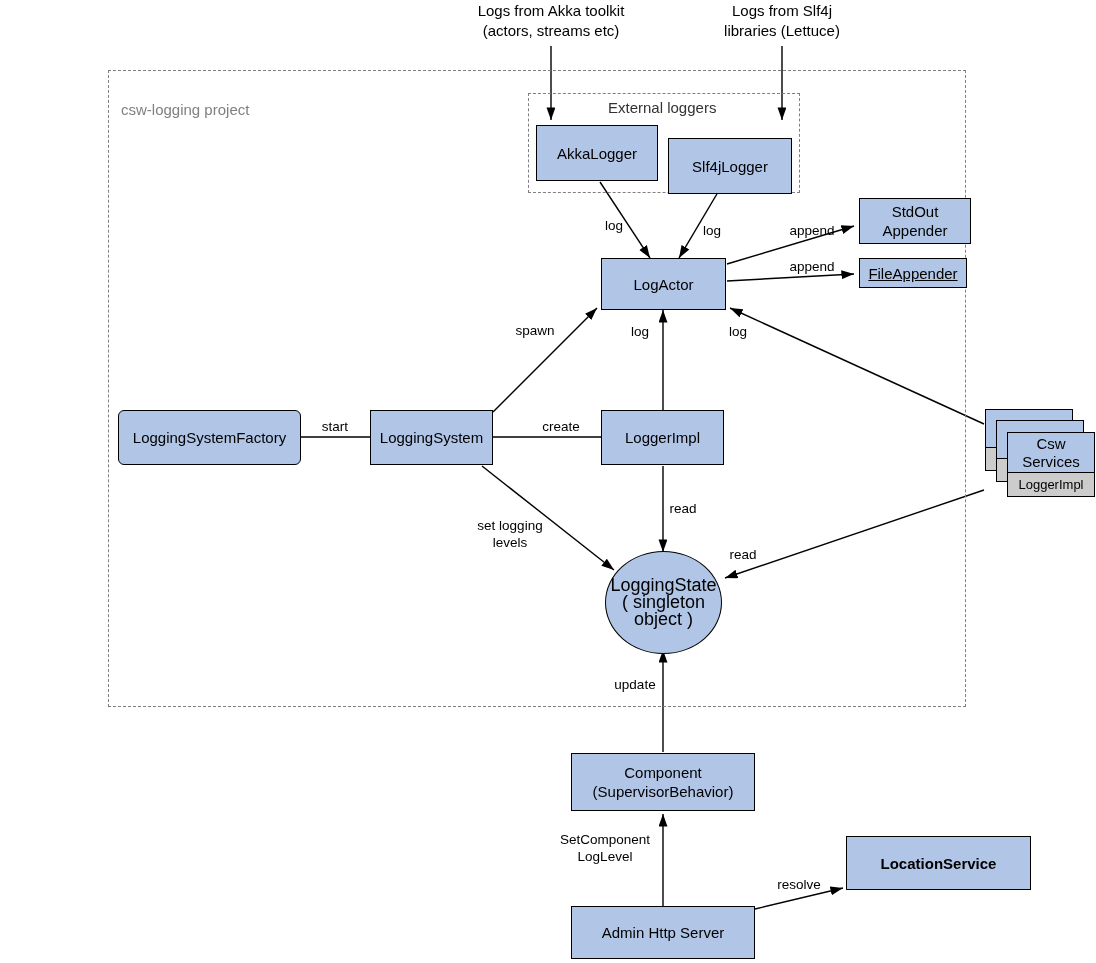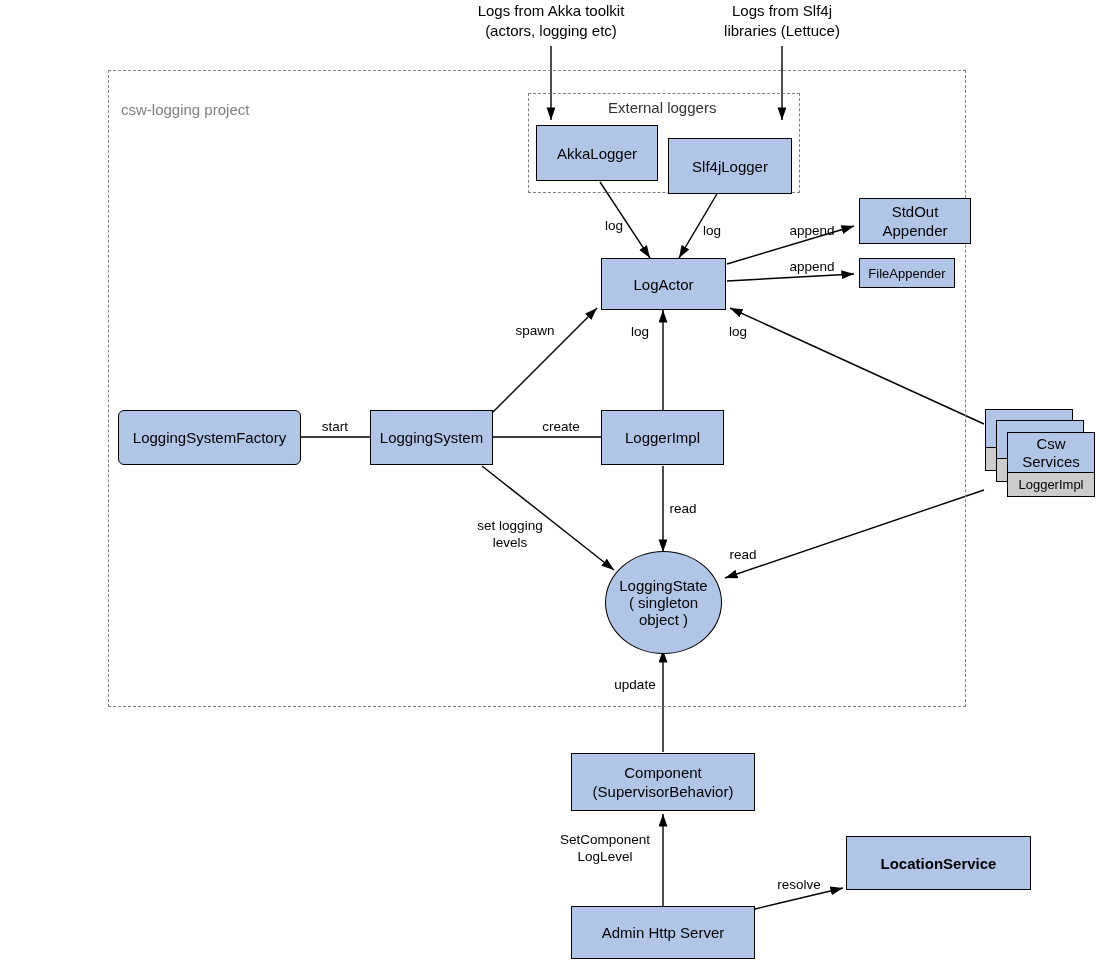--- a/index.html
+++ b/index.html
@@ -34,21 +34,21 @@
     line-height: 19px;
     display: flex;
     align-items: center;
     justify-content: center;
     text-align: center;
     white-space: pre-line;
     z-index: 3;
   }
   .node.circle {
     border-radius: 50%;
-    font-size: 15px;
+    font-size: 18px;
     line-height: 17px;
   }
   .group-box {
     position: absolute;
     box-sizing: border-box;
     border: 1px dashed #808080;
     background: transparent;
     z-index: 1;
   }
   .group-label {
@@ -166,34 +166,34 @@
     </g>
     <g stroke="#000000" stroke-width="1.4" fill="none">
 
       <path d="M301,437 L370,437"></path>
 
       <path d="M493,437 L601,437"></path>
     </g>
   </svg>
 
   <div class="ext-note" style="left:440px; top:1px; width:222px;">Logs from Akka toolkit
-(actors, logging etc)</div>
+(actors, streams etc)</div>
   <div class="ext-note" style="left:690px; top:1px; width:184px;">Logs from Slf4j
 libraries (Lettuce)</div>
 
   <div class="node" style="left:536px; top:125px; width:122px; height:56px;">AkkaLogger</div>
 
   <div class="node" style="left:668px; top:138px; width:124px; height:56px;">Slf4jLogger</div>
 
   <div class="node" style="left:601px; top:258px; width:125px; height:52px;">LogActor</div>
 
   <div class="node" style="left:859px; top:198px; width:112px; height:46px;">StdOut
 Appender</div>
 
-  <div class="node" style="left:859px; top:258px; width:96px; height:30px; font-size:13px;">FileAppender</div>
+  <div class="node" style="left:859px; top:258px; width:108px; height:30px; font-size:15px;text-decoration:underline;">FileAppender</div>
 
   <div class="node" style="left:118px; top:410px; width:183px; height:55px;border-radius:6px;">LoggingSystemFactory</div>
 
   <div class="node" style="left:370px; top:410px; width:123px; height:55px;">LoggingSystem</div>
 
   <div class="node" style="left:601px; top:410px; width:123px; height:55px;">LoggerImpl</div>
 
   <div class="node circle" style="left:605px; top:551px; width:117px; height:103px;">LoggingState
 ( singleton
 object )</div>

